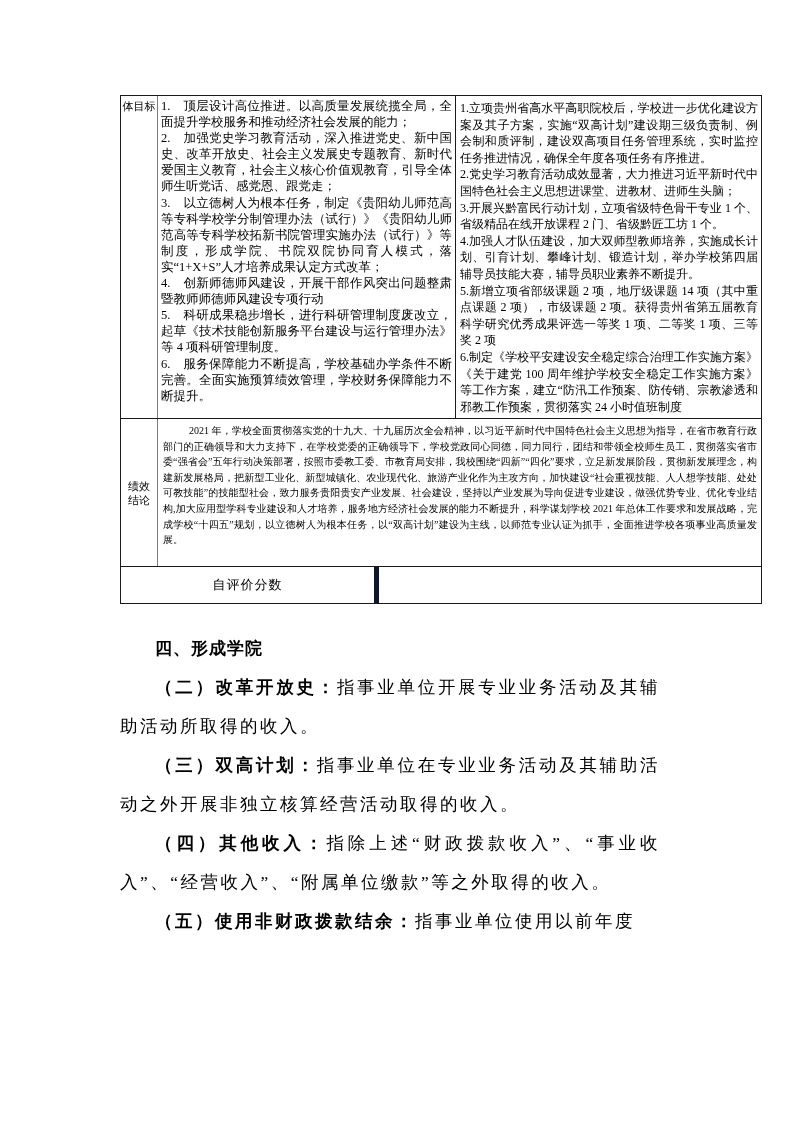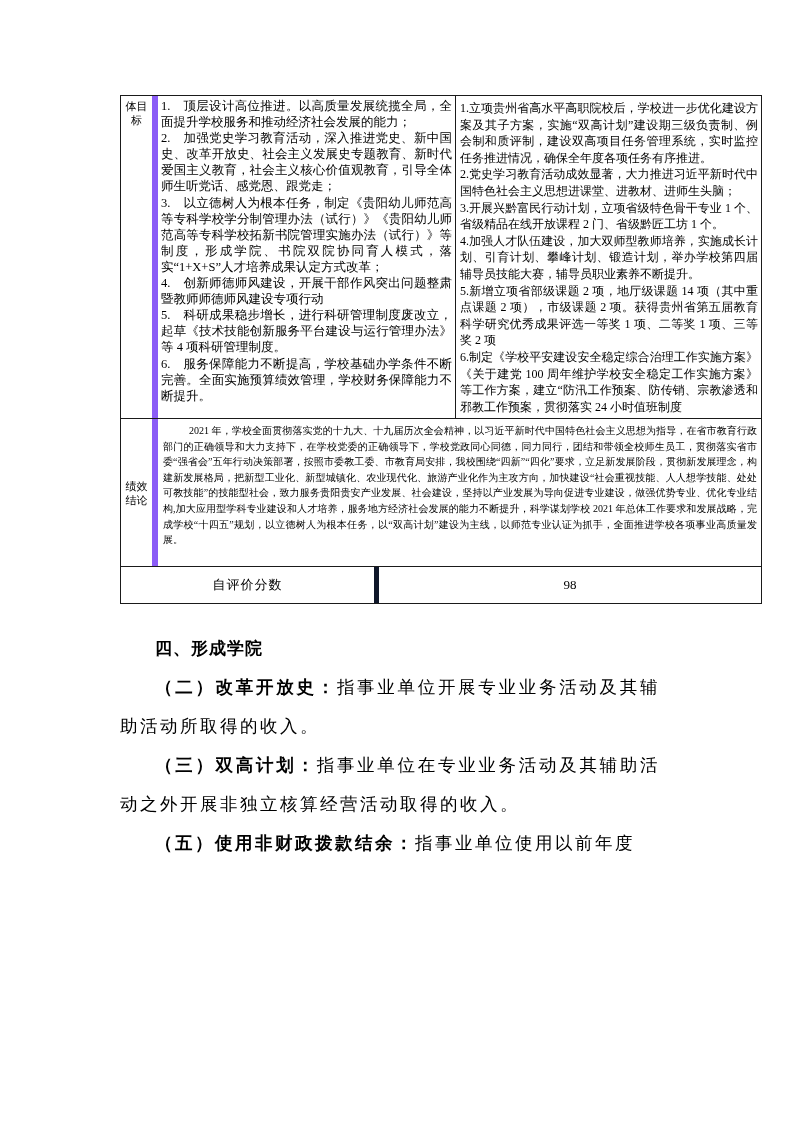--- a/index.html
+++ b/index.html
@@ -16,21 +16,21 @@
   .doc-table {
     position:absolute; left:120px; top:95px; width:642px;
     border:1.5px solid #1a1a1a;
   }
   .trow { display:flex; align-items:stretch; }
   .trow.r1 { height:323px; border-bottom:1px solid #1a1a1a; }
   .trow.r2 { height:148px; border-bottom:1px solid #1a1a1a; }
   .trow.r3 { height:36px; }
   .cell { overflow:hidden; }
   .label-cell {
-    width:37px; border-right:6px solid #8b5cf6;
+    width:37px; border-right:1px solid #8b5cf6;
     font-size:11px; line-height:14px; text-align:center;
     white-space:pre-line;
   }
   .r1 .label-cell { padding-top:3px; }
   .r2 .label-cell { display:flex; align-items:center; justify-content:center; }
   .goals-left {
     width:298px; border-right:1px solid #1a1a1a;
     padding:2px 3px 0 3px;
     font-size:12.5px; line-height:16.1px;
     white-space:pre-line; text-align:justify;
@@ -94,30 +94,30 @@
     </div>
 
     <div class="trow r2">
       <div class="cell label-cell">绩效
 结论</div>
       <div class="cell conclusion-cell">2021 年，学校全面贯彻落实党的十九大、十九届历次全会精神，以习近平新时代中国特色社会主义思想为指导，在省市教育行政部门的正确领导和大力支持下，在学校党委的正确领导下，学校党政同心同德，同力同行，团结和带领全校师生员工，贯彻落实省市委“强省会”五年行动决策部署，按照市委教工委、市教育局安排，我校围绕“四新”“四化”要求，立足新发展阶段，贯彻新发展理念，构建新发展格局，把新型工业化、新型城镇化、农业现代化、旅游产业化作为主攻方向，加快建设“社会重视技能、人人想学技能、处处可教技能”的技能型社会，致力服务贵阳贵安产业发展、社会建设，坚持以产业发展为导向促进专业建设，做强优势专业、优化专业结构,加大应用型学科专业建设和人才培养，服务地方经济社会发展的能力不断提升，科学谋划学校 2021 年总体工作要求和发展战略，完成学校“十四五”规划，以立德树人为根本任务，以“双高计划”建设为主线，以师范专业认证为抓手，全面推进学校各项事业高质量发展。</div>
     </div>
 
     <div class="trow r3">
       <div class="cell score-label-cell">自评价分数</div>
-      <div class="cell score-value-cell">98</div>
     </div>
 
   </div>
 
   <div class="glossary">
     <div class="glossary-heading">四、形成学院</div>
 
 
     <p><span class="term">（二）改革开放史：</span><span>指事业单位开展专业业务活动及其辅助活动所取得的收入。</span></p>
 
     <p><span class="term">（三）双高计划：</span><span>指事业单位在专业业务活动及其辅助活动之外开展非独立核算经营活动取得的收入。</span></p>
 
+    <p><span class="term">（四）其他收入：</span><span>指除上述“财政拨款收入”、“事业收入”、“经营收入”、“附属单位缴款”等之外取得的收入。</span></p>
 
     <p><span class="term">（五）使用非财政拨款结余：</span><span>指事业单位使用以前年度</span></p>
   </div>
 
 </div>
 
 </body></html>

